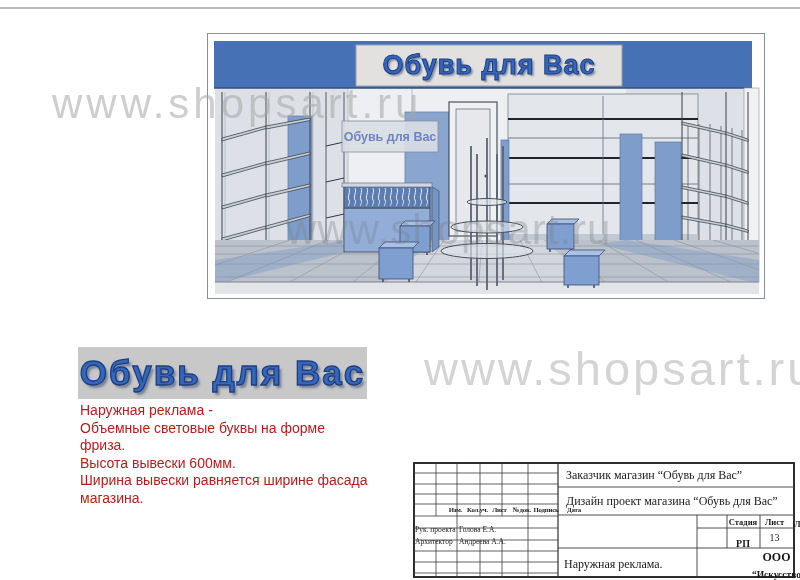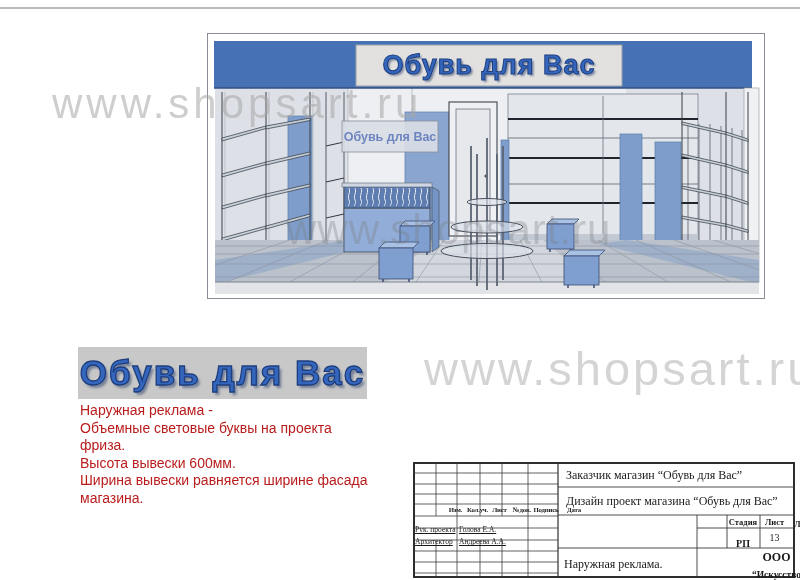--- a/index.html
+++ b/index.html
@@ -38,21 +38,21 @@
       font-size:14px;line-height:17.6px;color:#b91c1c;}
   .description div{white-space:pre;}
 
   
   .stamp{position:absolute;left:413px;top:462px;width:382px;height:116px;z-index:2;
       font-family:"Liberation Serif",serif;color:#1a1a1a;}
   .stamp svg{position:absolute;left:0;top:0;}
   .st{position:absolute;line-height:1;}
   .cell{display:flex;align-items:center;justify-content:center;text-align:center;padding-left:31px;}
   .hdr{font-weight:bold;font-size:6.8px;height:12px;top:42px;letter-spacing:-0.2px;}
-  .role{font-size:7.5px;height:28px;display:flex;align-items:center;text-decoration:underline;}
+  .role{font-size:7.5px;height:28px;display:flex;align-items:center;}
   .big{font-size:12px;}
 </style>
 </head>
 <body>
 
 <div class="page">
   <div class="top-edge"></div>
 
   <div class="render">
     <svg width="556" height="264" viewBox="0 0 556 264">
@@ -198,21 +198,21 @@
   <div class="wm wm-top">www.shopsart.ru</div>
   <div class="wm wm-render">www.shopsart.ru</div>
   <div class="wm wm-middle">www.shopsart.ru</div>
 
   <div class="logo-box">
     <span class="logo-text">Обувь для Вас</span>
   </div>
 
   <div class="description">
     <div>Наружная реклама -</div>
-    <div>Объемные световые буквы на проекта</div>
+    <div>Объемные световые буквы на форме</div>
     <div>фриза.</div>
     <div>Высота вывески 600мм.</div>
     <div>Ширина вывески равняется ширине фасада</div>
     <div>магазина.</div>
   </div>
 
   <div class="stamp">
     <svg width="382" height="116" viewBox="0 0 382 116">
       <rect x="1" y="1" width="380" height="114" fill="#ffffff" stroke="#2e2e2e" stroke-width="2"></rect>
       <path d="M145,1V115" stroke="#2e2e2e" stroke-width="1.2"></path>

